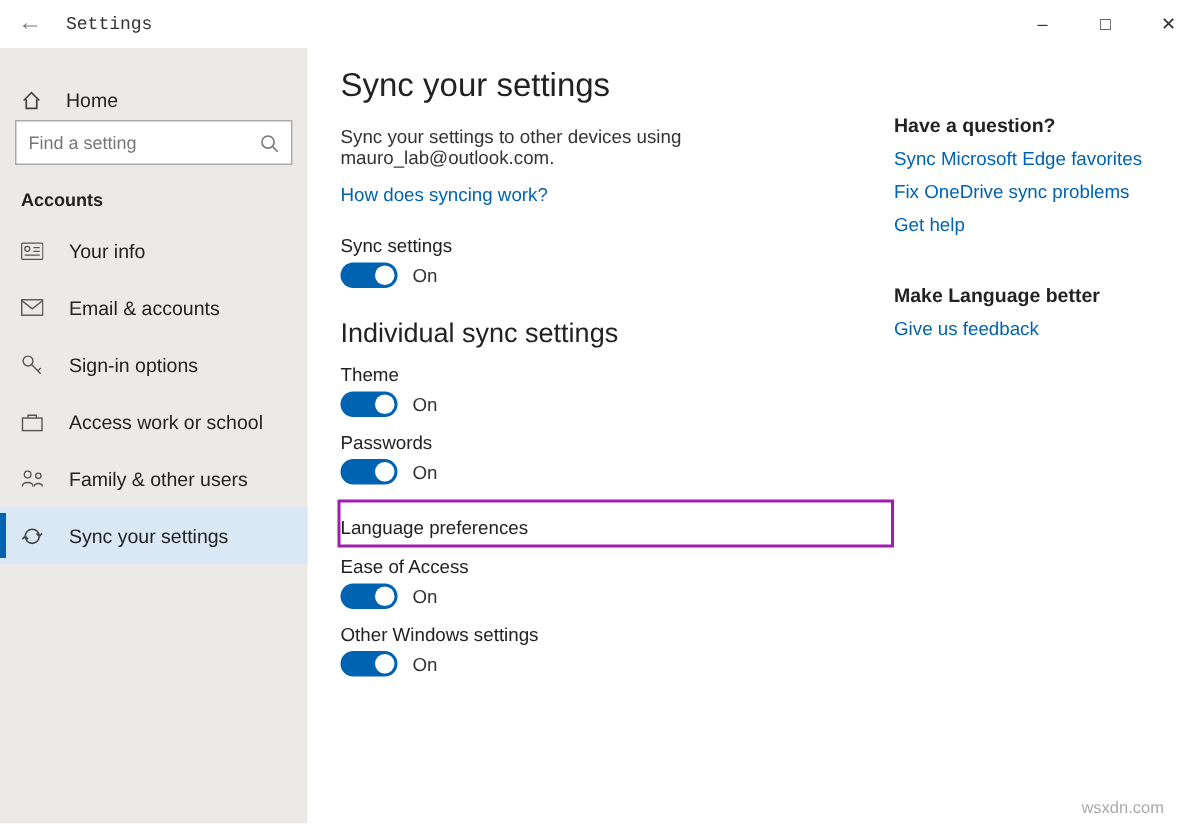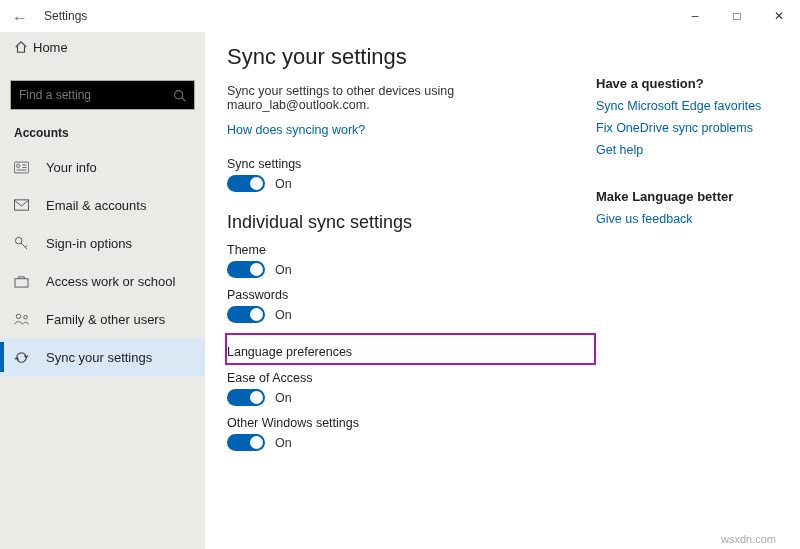--- a/index.html
+++ b/index.html
@@ -21,20 +21,21 @@
   .titlebar .back {
     width: 40px;
     text-align: center;
     font-size: 16px;
     color: #777;
   }
   .titlebar .title {
     font-size: 12px;
     color: #333;
     padding-left: 4px;
+    font-family: Liberation Mono, monospace;
   }
   .titlebar .spacer { flex: 1; }
   .winbtn {
     width: 42px;
     height: 32px;
     text-align: center;
     line-height: 32px;
     font-size: 12px;
     color: #333;
     font-family: "Segoe UI Symbol", sans-serif;
@@ -47,33 +48,33 @@
   .sidebar {
     width: 205px;
     background: #eceae6;
     padding: 8px 0 0 0;
     display: flex;
     flex-direction: column;
     filter: blur(0.2px);
   }
   .home-row {
     display: flex;
-    align-items: flex-start;
+    align-items: flex-end;
     height: 34px;
     padding: 0 14px;
-    gap: 5px;
+    gap: 16px;
     font-size: 13px;
     color: #222;
   }
   .home-row .icon { width: 14px; color: #444; }
   .search {
     margin: 6px 10px 10px 10px;
     height: 30px;
     border: 1px solid #aaa;
-    background: #000000;
+    background: #ffffff;
     display: flex;
     align-items: center;
     padding: 0 8px;
     font-size: 12px;
     color: #777;
     justify-content: space-between;
   }
   .section-title {
     padding: 6px 14px 8px 14px;
     font-size: 12px;

